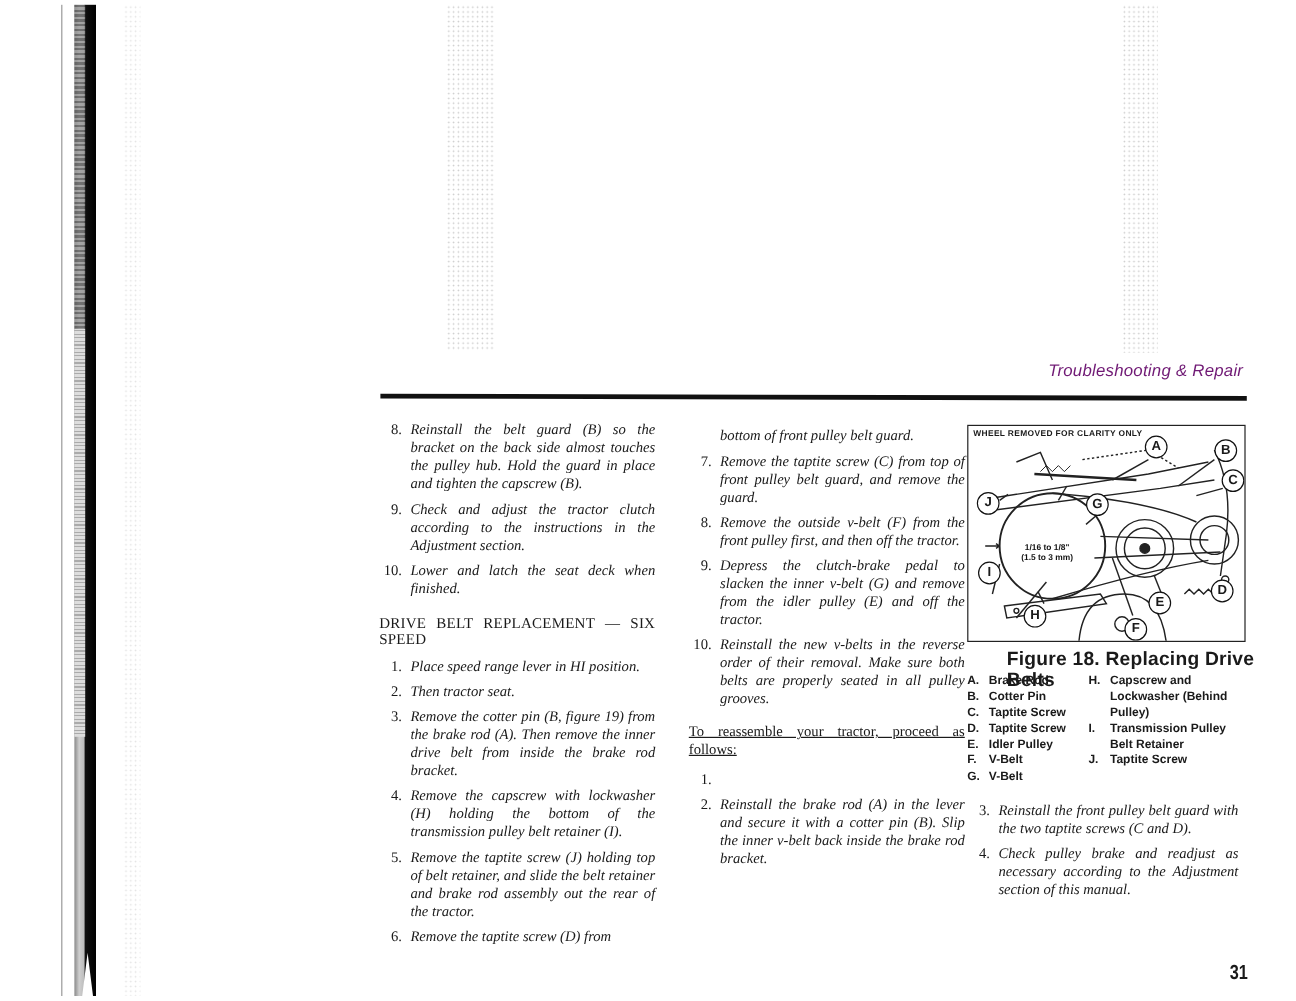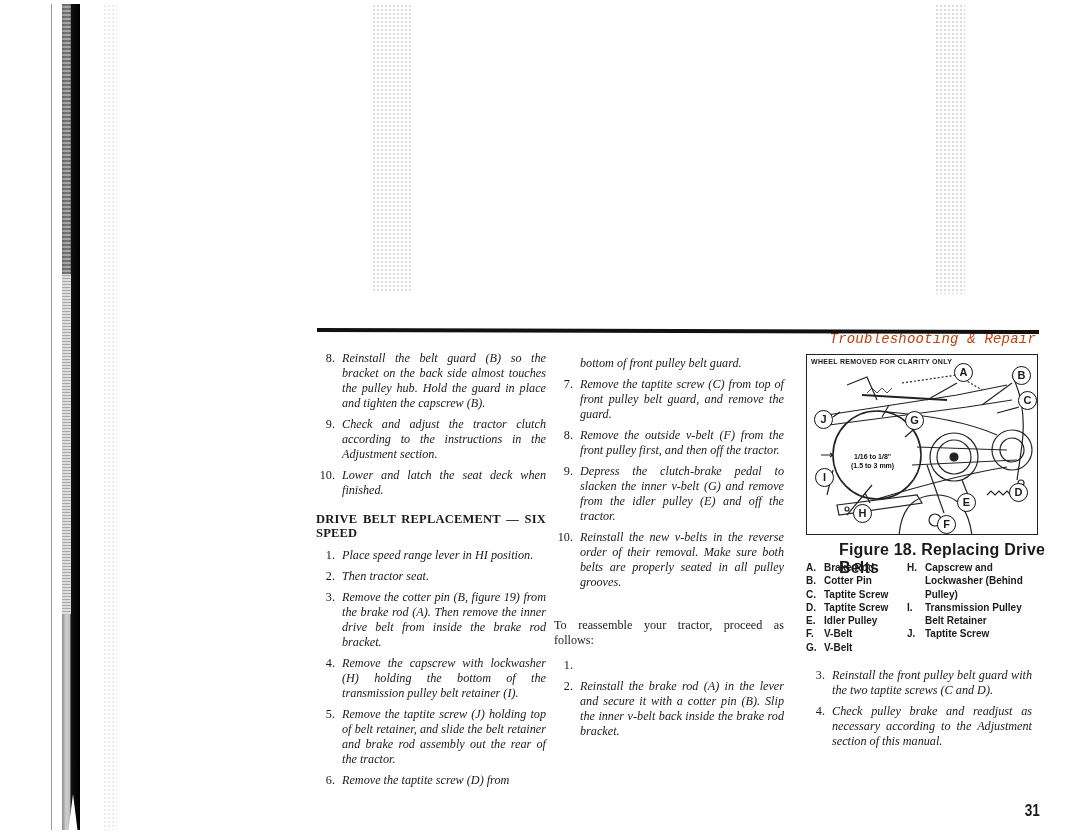--- a/index.html
+++ b/index.html
@@ -29,43 +29,43 @@
   }
   .bleed {
     position: absolute; background-image: radial-gradient(#bcbcbc 0.6px, transparent 0.9px);
     background-size: 4px 4px; opacity: .8;
   }
   .bleed.a { left: 372px; top: 4px; width: 40px; height: 288px; }
   .bleed.b { left: 935px; top: 4px; width: 30px; height: 290px; }
   .bleed.c { left: 103px; top: 4px; width: 14px; height: 826px; opacity: .45; }
 
   .running-head {
-    position: absolute; right: 44px; top: 331px;
-    font-family: Liberation Mono, monospace; font-style: italic;
-    font-size: 14px; color: #c2410c; letter-spacing: .2px;
+    position: absolute; right: 44px; top: 300px;
+    font-family: Liberation Sans, sans-serif; font-style: italic;
+    font-size: 14px; color: #701a75; letter-spacing: .2px;
   }
   .rule {
     position: absolute; left: 317px; top: 329px; width: 722px; height: 4px;
     background: #111; transform: skewY(0.15deg);
   }
 
   .col { position: absolute; font-size: 12.2px; line-height: 15px; text-align: justify; }
   .col1 { left: 316px; top: 351px; width: 230px; }
-  .col2 { left: 554px; top: 356px; width: 230px; }
+  .col2 { left: 574px; top: 356px; width: 230px; }
   .col3 { left: 806px; top: 668px; width: 226px; }
 
   .step { display: flex; margin-bottom: 6px; }
   .step .num { width: 26px; flex: 0 0 26px; text-align: right; padding-right: 7px; box-sizing: border-box; }
   .step .txt { flex: 1; text-align: justify; font-style: italic; }
   .step.cont .txt { padding-left: 0; }
   .heading {
-    font-weight: bold; font-size: 12.5px; line-height: 14px;
+    font-weight: normal; font-size: 12.5px; line-height: 14px;
     margin: 14px 0 8px 0; letter-spacing: .2px;
   }
-  .para { margin: 28px 0 10px 0; text-align: justify; }
+  .para { margin: 12px 0 10px 0; text-align: justify; text-decoration: underline; }
 
   .figure {
     position: absolute; left: 806px; top: 354px; width: 232px; height: 181px;
     border: 1.5px solid #222; box-sizing: border-box; overflow: hidden;
   }
   .figure svg { position: absolute; left: 0; top: 0; }
   .fig-note {
     position: absolute; left: 4px; top: 3px;
     font-family: "Liberation Sans", sans-serif; font-weight: bold; font-size: 7px; letter-spacing: .3px;
     background: #fff; padding-right: 2px;

